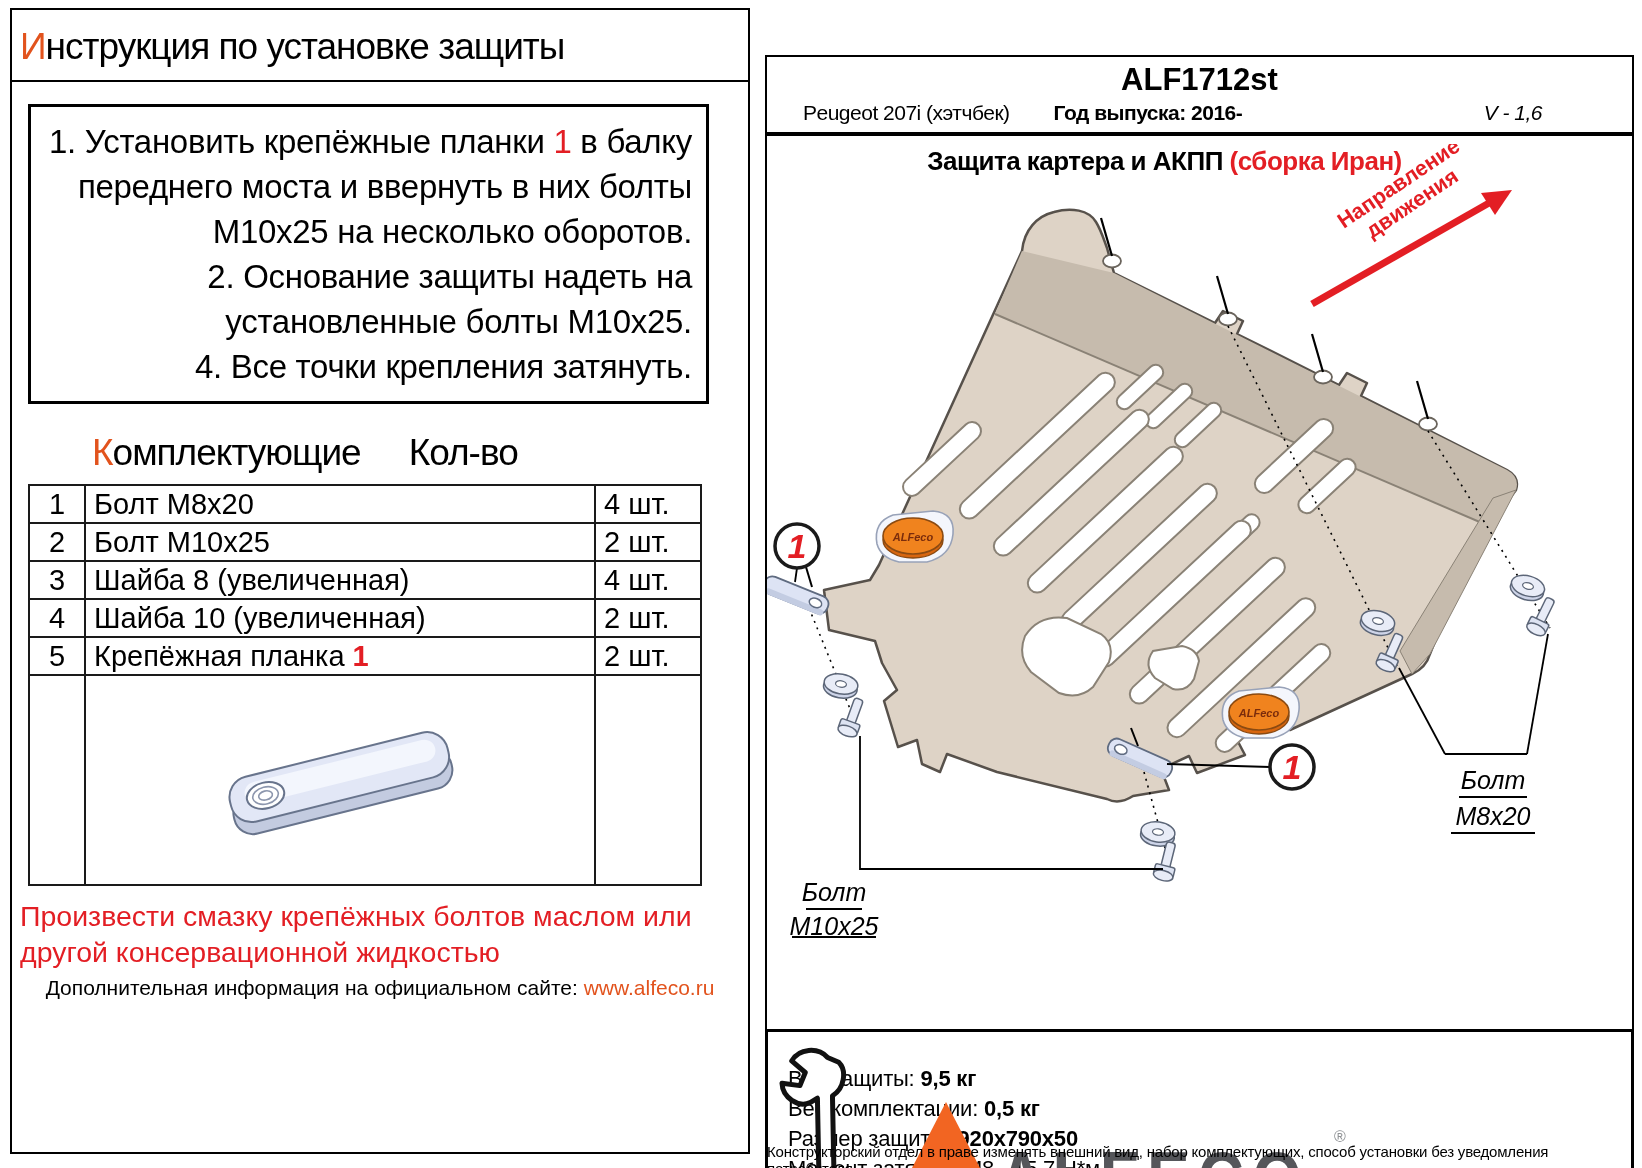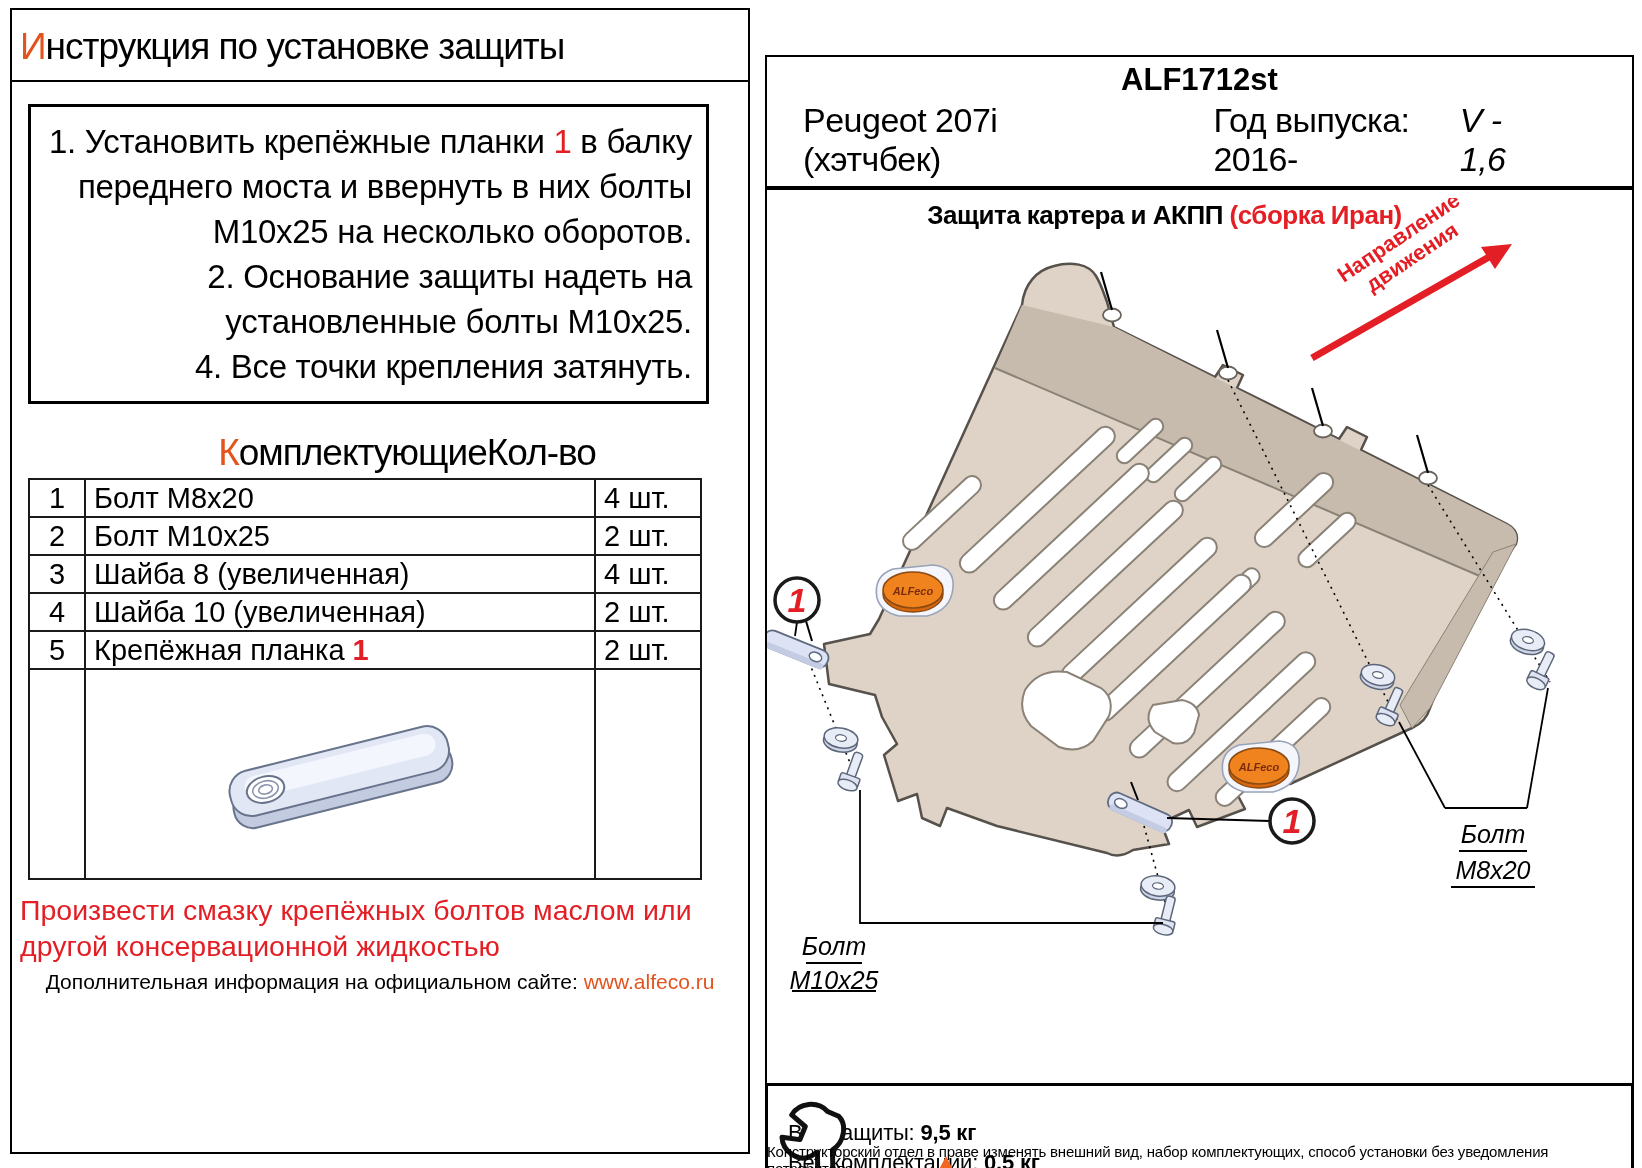--- a/index.html
+++ b/index.html
@@ -8,41 +8,41 @@
   
   .panel-left{position:absolute;left:10px;top:8px;width:740px;height:1146px;
       border:2px solid #000;box-sizing:border-box;background:#fff;}
   .lp-title{font-size:37px;letter-spacing:-1px;padding:16px 0 12px 8px;
       border-bottom:2px solid #000;}
   .accent{color:#e2531d;}
   .red{color:#e31e24;}
   .instr-box{margin:22px 5px 0 16px;border:3px solid #000;padding:12px 14px 12px 16px;
       font-size:33px;line-height:45px;letter-spacing:-0.3px;width:645px;box-sizing:content-box;text-align:right;}
   .instr-box p{margin:0;}
-  .comp-header{display:flex;justify-content:center;font-size:37px;letter-spacing:-1px;
-      margin:28px 26px 4px 80px;}
+  .comp-header{display:flex;justify-content:flex-start;font-size:37px;letter-spacing:-1px;
+      margin:28px 26px 10px 80px;gap:48px;}
   table.comp{border-collapse:collapse;margin-left:16px;width:674px;font-size:29px;
       table-layout:fixed;}
   table.comp td{border:2px solid #1a1a1a;height:36px;padding:0 8px;overflow:hidden;white-space:nowrap;}
   td.c-num{width:38px;text-align:center;padding:0;}
   td.c-qty{width:88px;text-align:left;padding:0;}
   tr.img-row td{height:208px;}
   .plate-img-wrap{display:flex;justify-content:center;align-items:center;}
   .warning{color:#e31e24;font-size:28.5px;line-height:36px;
       margin-top:12px;padding:0 8px;}
   .note{font-size:21px;text-align:center;margin-top:6px;}
   .note .link{color:#e2531d;}
   
   .panel-right{position:absolute;left:765px;top:55px;width:869px;height:1106px;
       border:2px solid #000;box-sizing:border-box;background:#fff;}
   .rp-header{border-bottom:4px solid #000;padding:5px 10px 7px;}
   .rp-code{text-align:center;font-size:31px;font-weight:bold;letter-spacing:0;}
-  .rp-row{display:flex;font-size:34px;margin-top:3px;letter-spacing:-0.5px;}
+  .rp-row{display:flex;font-size:21px;margin-top:3px;letter-spacing:-0.5px;}
   .rp-model{margin-left:26px;}
-  .rp-year{margin-left:120px;}
+  .rp-year{margin-left:44px;font-weight:bold;}
   .rp-engine{margin-left:auto;margin-right:80px;font-style:italic;}
   .diagram{position:relative;height:811px;}
   .subtitle{position:absolute;top:10px;left:0;width:100%;text-align:center;
       font-size:26px;font-weight:bold;letter-spacing:-0.5px;padding-right:70px;box-sizing:border-box;}
   .diagram svg{position:absolute;left:0;top:8px;}
   .spec-box{position:absolute;left:-2px;top:893px;width:calc(100% + 4px);height:190px;
       border:3px solid #000;box-sizing:border-box;background:#fff;}
   .specs{position:absolute;left:20px;top:32px;font-size:22px;line-height:30px;letter-spacing:-0.2px;}
   .logo-svg{position:absolute;right:0;top:0;}
   .disclaimer{position:absolute;right:12px;top:1086px;font-size:15px;letter-spacing:-0.2px;}

